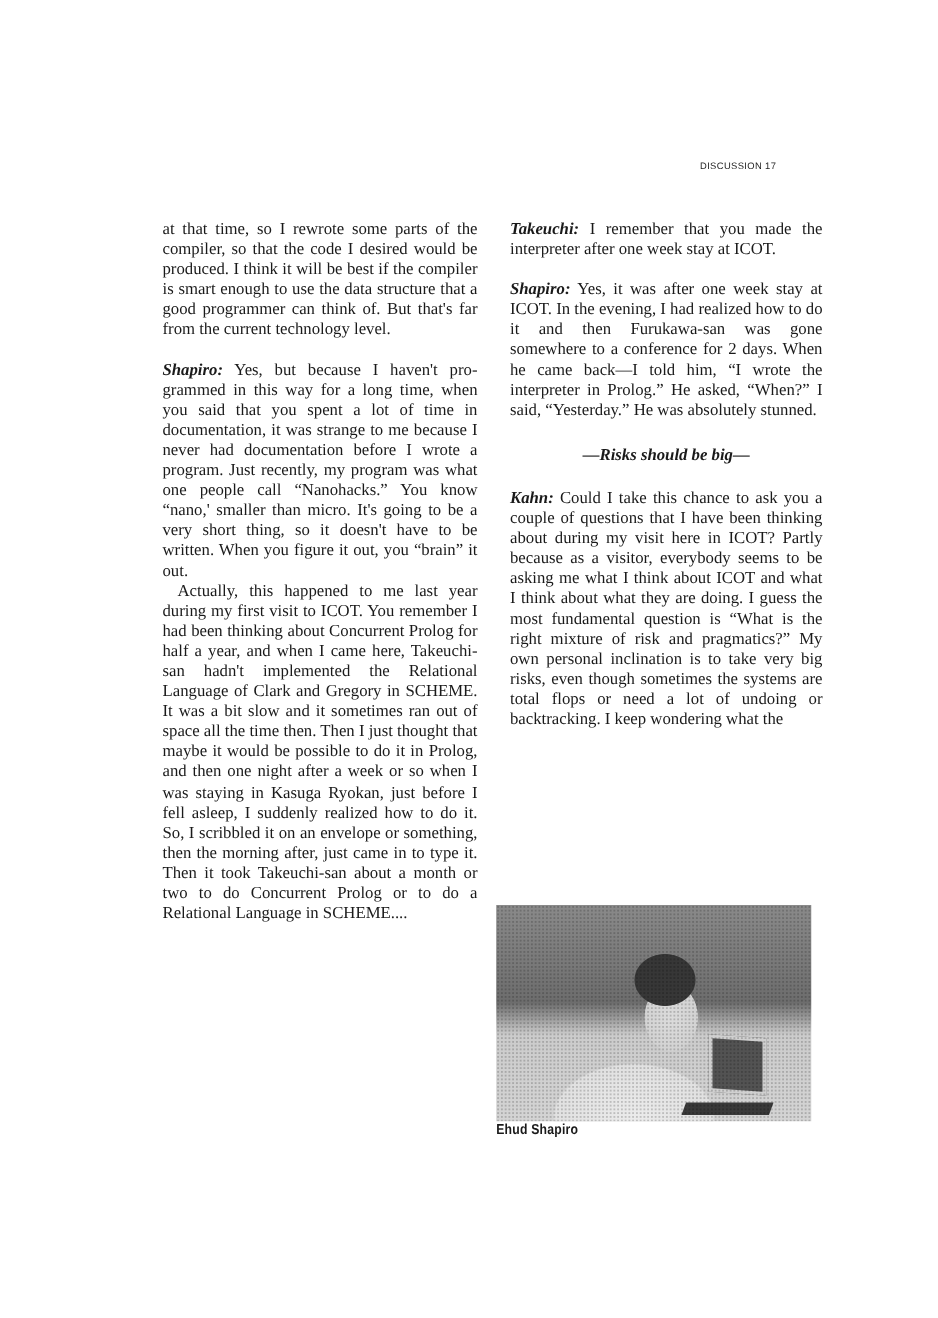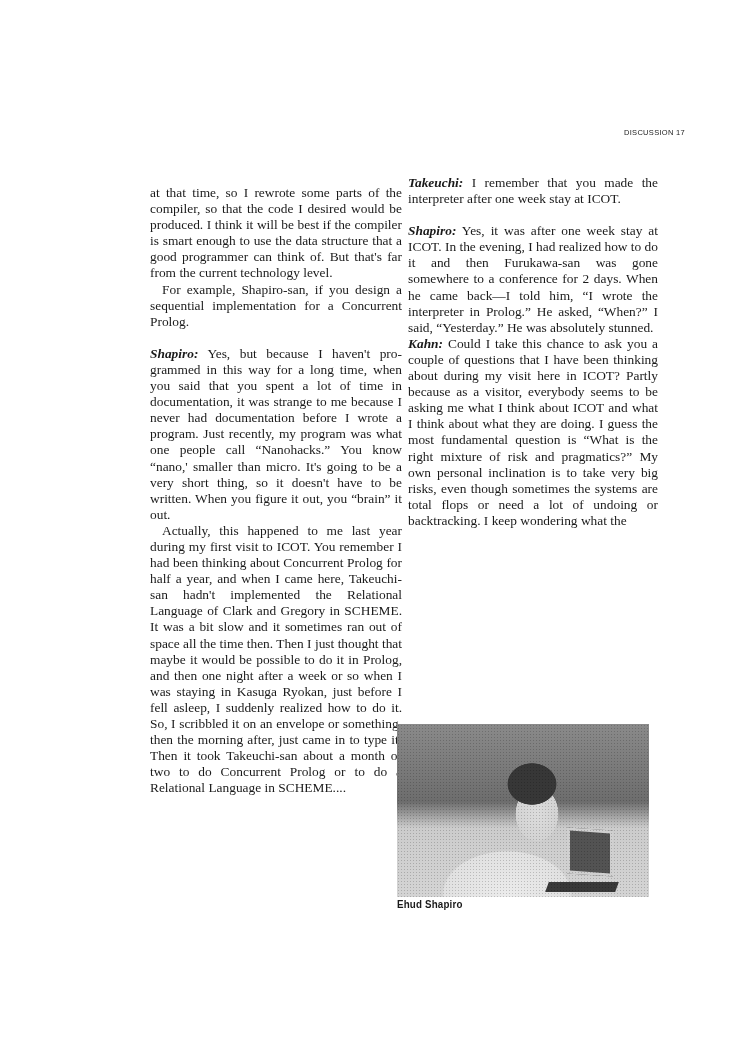--- a/index.html
+++ b/index.html
@@ -3,30 +3,30 @@
   <meta charset="utf-8">
   <style>
     html, body { margin: 0; padding: 0; }
     body {
       width: 750px; height: 1054px; background: #ffffff;
       position: relative; overflow: hidden;
       font-family: "Liberation Serif", "DejaVu Serif", serif;
       color: #1a1a1a;
     }
     .running-head {
-      position: absolute; top: 128px; left: 624px;
+      position: absolute; top: 128px; left: 560px;
       font-family: "Liberation Sans", "DejaVu Sans", sans-serif;
       font-size: 7.5px; letter-spacing: 0.3px; color: #222;
     }
     .column {
       position: absolute; top: 175px; width: 252px;
       font-size: 13.4px; line-height: 16.1px;
       text-align: justify; hyphens: manual;
     }
-    .col-left { left: 150px; margin-top: 10px; }
+    .col-left { left: 130px; }
     .col-right { left: 408px; width: 250px; }
     .para { margin: 0; }
     .para.indent { text-indent: 12px; }
     .gap { margin-top: 16px; font-family: Liberation Serif, serif; }
     .speaker { font-style: italic; font-weight: bold; }
     .subhead {
       text-align: center; font-style: italic; font-weight: bold;
       margin: 20px 0 18px 0; font-size: 13.4px;
     }
     .photo {
@@ -61,28 +61,28 @@
 </head>
 <body>
 
 <div class="running-head">
   <span>DISCUSSION</span>
   <span>17</span>
 </div>
 
 <div class="column col-left">
   <p class="para"><span class="speaker"></span> <span>at that time, so I rewrote some parts of the compiler, so that the code I desired would be produced. I think it will be best if the com­piler is smart enough to use the data struc­ture that a good programmer can think of. But that's far from the current technology level.</span></p>
-  <p class="para indent"><span class="speaker"></span><span>For example, Shapiro-san, if you design a sequential implementation for a Concur­rent Prolog.</span></p>
   <p class="para gap"><span class="speaker">Shapiro:</span> <span>Yes, but because I haven't pro­grammed in this way for a long time, when you said that you spent a lot of time in documentation, it was strange to me be­cause I never had documentation before I wrote a program. Just recently, my pro­gram was what one people call “Nano­hacks.” You know “nano,' smaller than micro. It's going to be a very short thing, so it doesn't have to be written. When you figure it out, you “brain” it out.</span></p>
   <p class="para indent"><span class="speaker"></span><span>Actually, this happened to me last year during my first visit to ICOT. You remem­ber I had been thinking about Concurrent Prolog for half a year, and when I came here, Takeuchi-san hadn't implemented the Relational Language of Clark and Gregory in SCHEME. It was a bit slow and it sometimes ran out of space all the time then. Then I just thought that maybe it would be possible to do it in Prolog, and then one night after a week or so when I was staying in Kasuga Ryokan, just before I fell asleep, I suddenly realized how to do it. So, I scribbled it on an envelope or something, then the morning after, just came in to type it. Then it took Takeuchi-san about a month or two to do Concurrent Prolog or to do a Relational Language in SCHEME....</span></p>
 </div>
 
 <div class="column col-right">
   <p class="para"><span class="speaker">Takeuchi:</span> <span>I remember that you made the interpreter after one week stay at ICOT.</span></p>
   <p class="para gap"><span class="speaker">Shapiro:</span> <span>Yes, it was after one week stay at ICOT. In the evening, I had realized how to do it and then Furukawa-san was gone somewhere to a conference for 2 days. When he came back—I told him, “I wrote the interpreter in Prolog.” He asked, “When?” I said, “Yesterday.” He was absolutely stunned.</span></p>
+  <div class="subhead">—Risks should be big—</div>
   <p class="para"><span class="speaker">Kahn:</span> <span>Could I take this chance to ask you a couple of questions that I have been thinking about during my visit here in ICOT? Partly because as a visitor, every­body seems to be asking me what I think about ICOT and what I think about what they are doing. I guess the most funda­mental question is “What is the right mix­ture of risk and pragmatics?” My own personal inclination is to take very big risks, even though sometimes the systems are total flops or need a lot of undoing or backtracking. I keep wondering what the</span></p>
 </div>
 
 <div class="photo" title="Photograph of a man seated at a computer terminal">
   <div class="monitor"></div>
   <div class="keyboard"></div>
   <div class="noise"></div>
 </div>
 <div class="caption">Ehud Shapiro</div>
 

